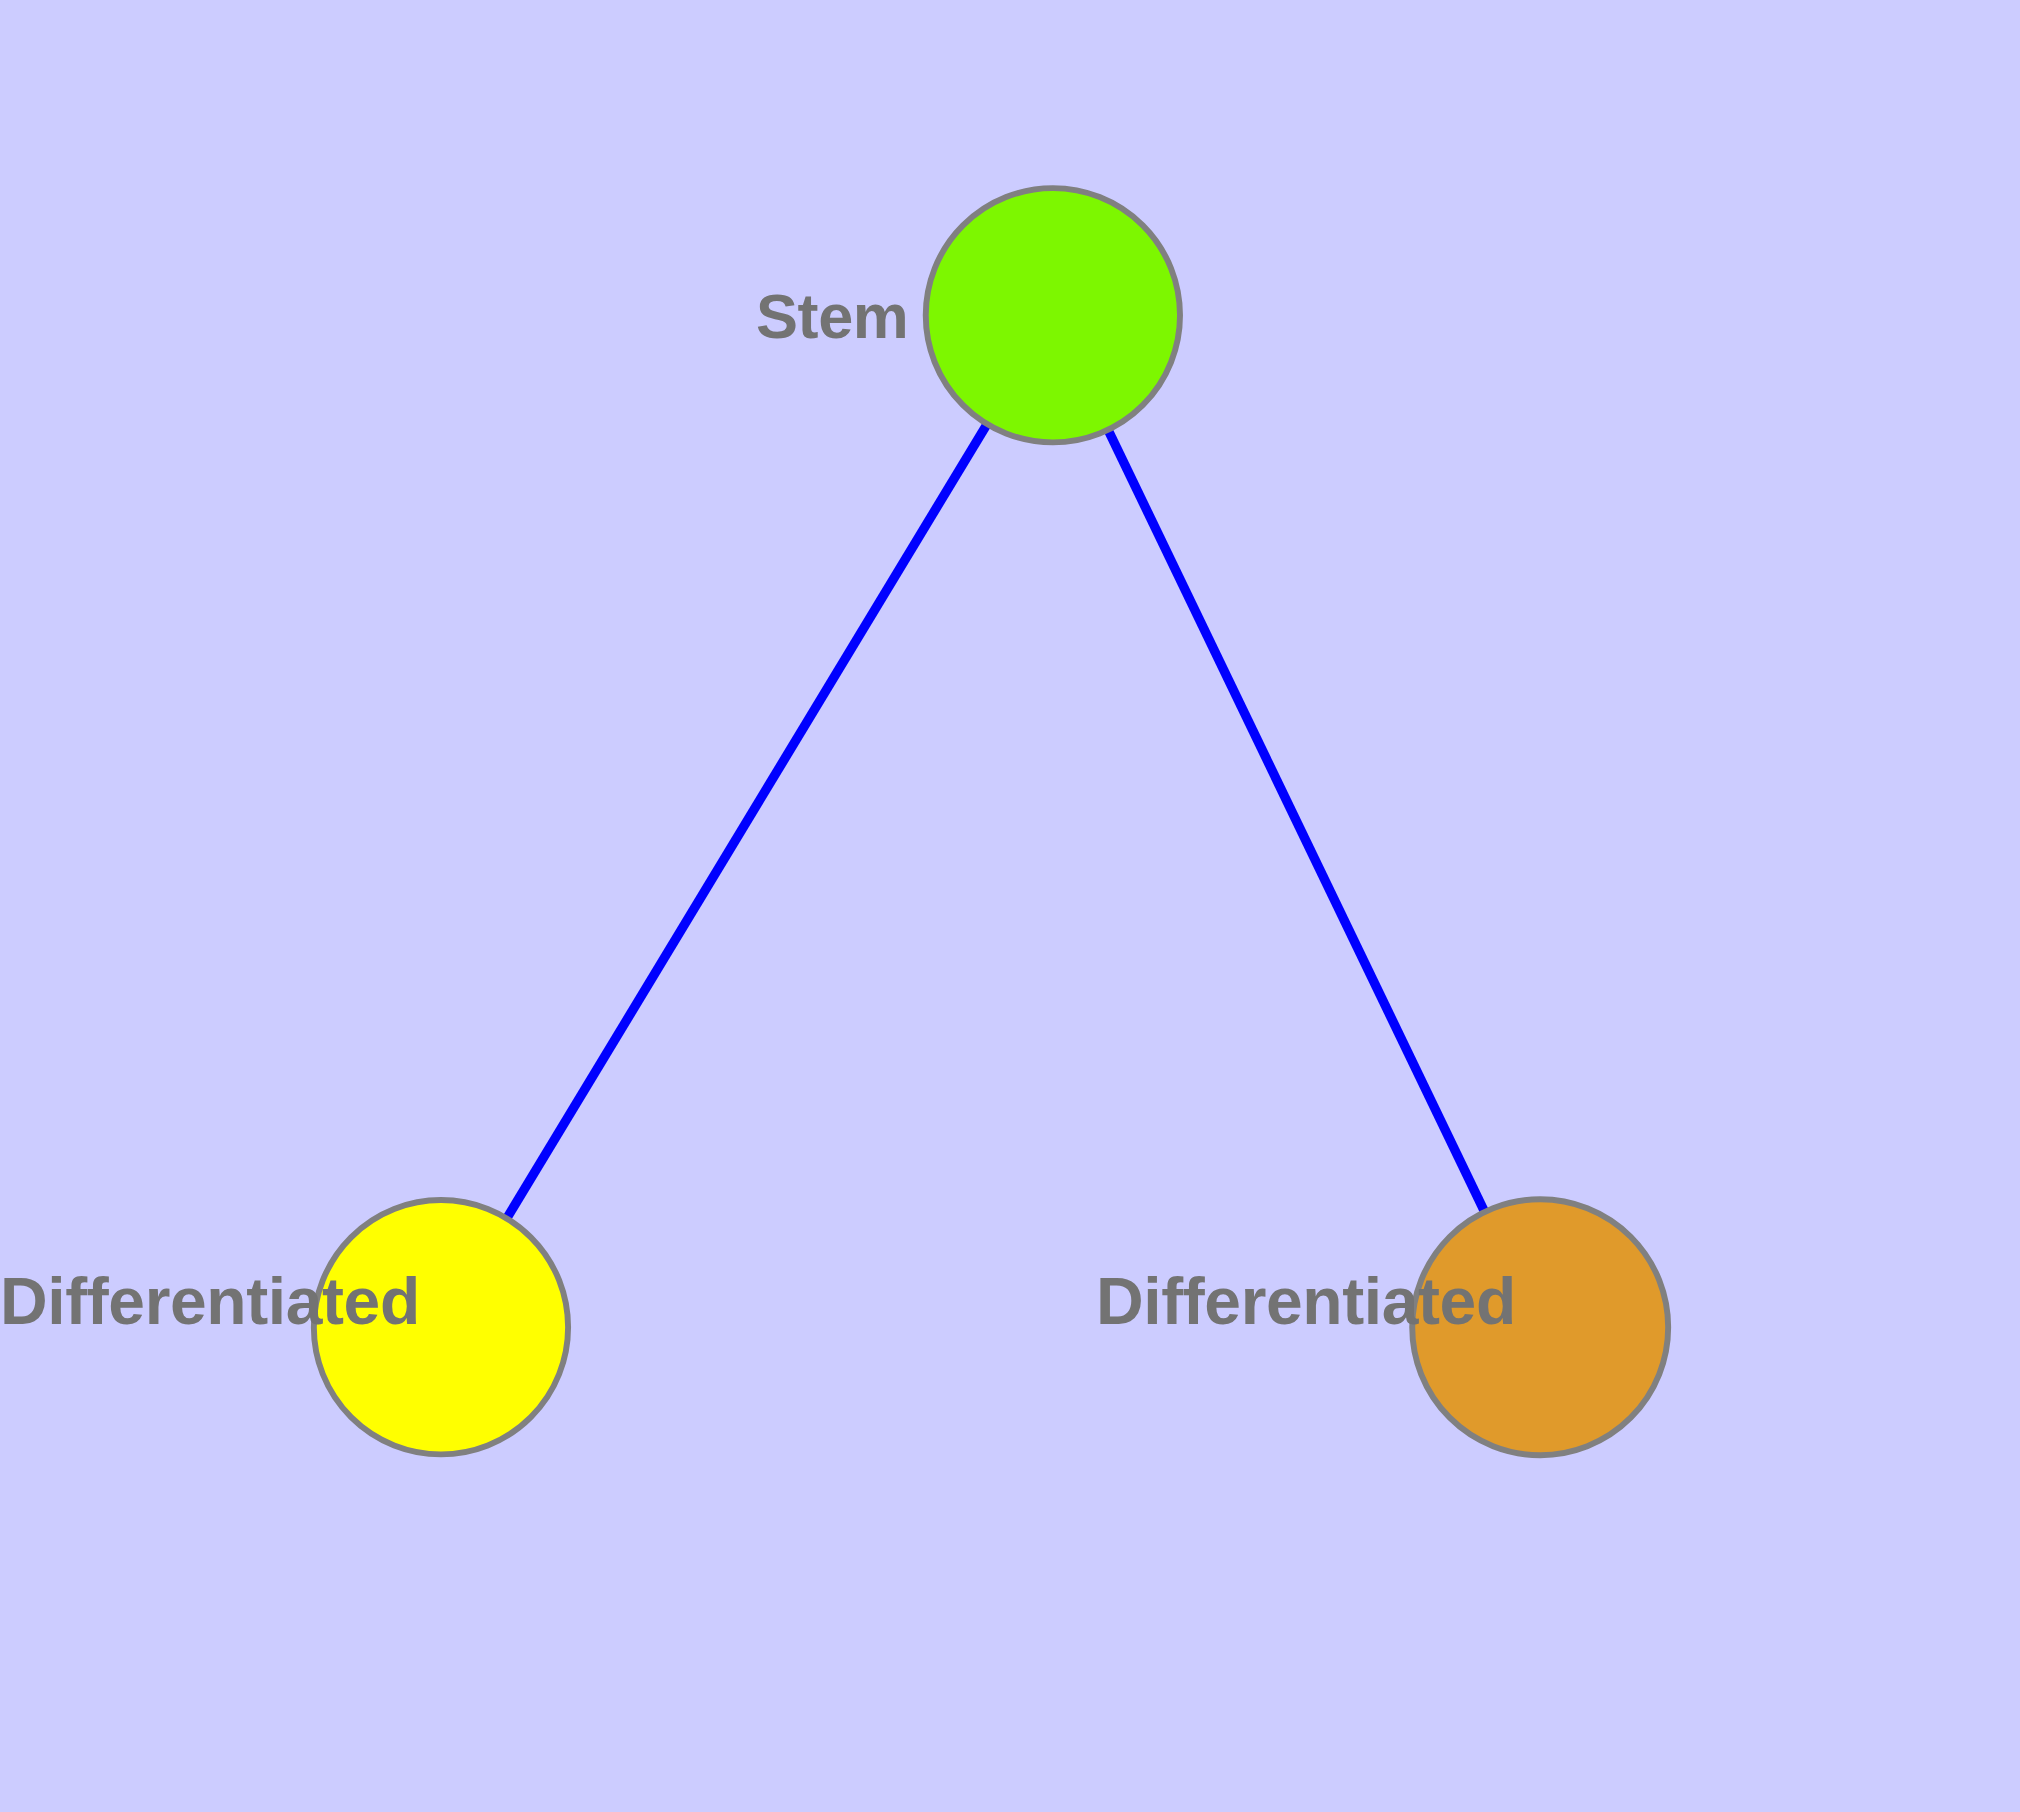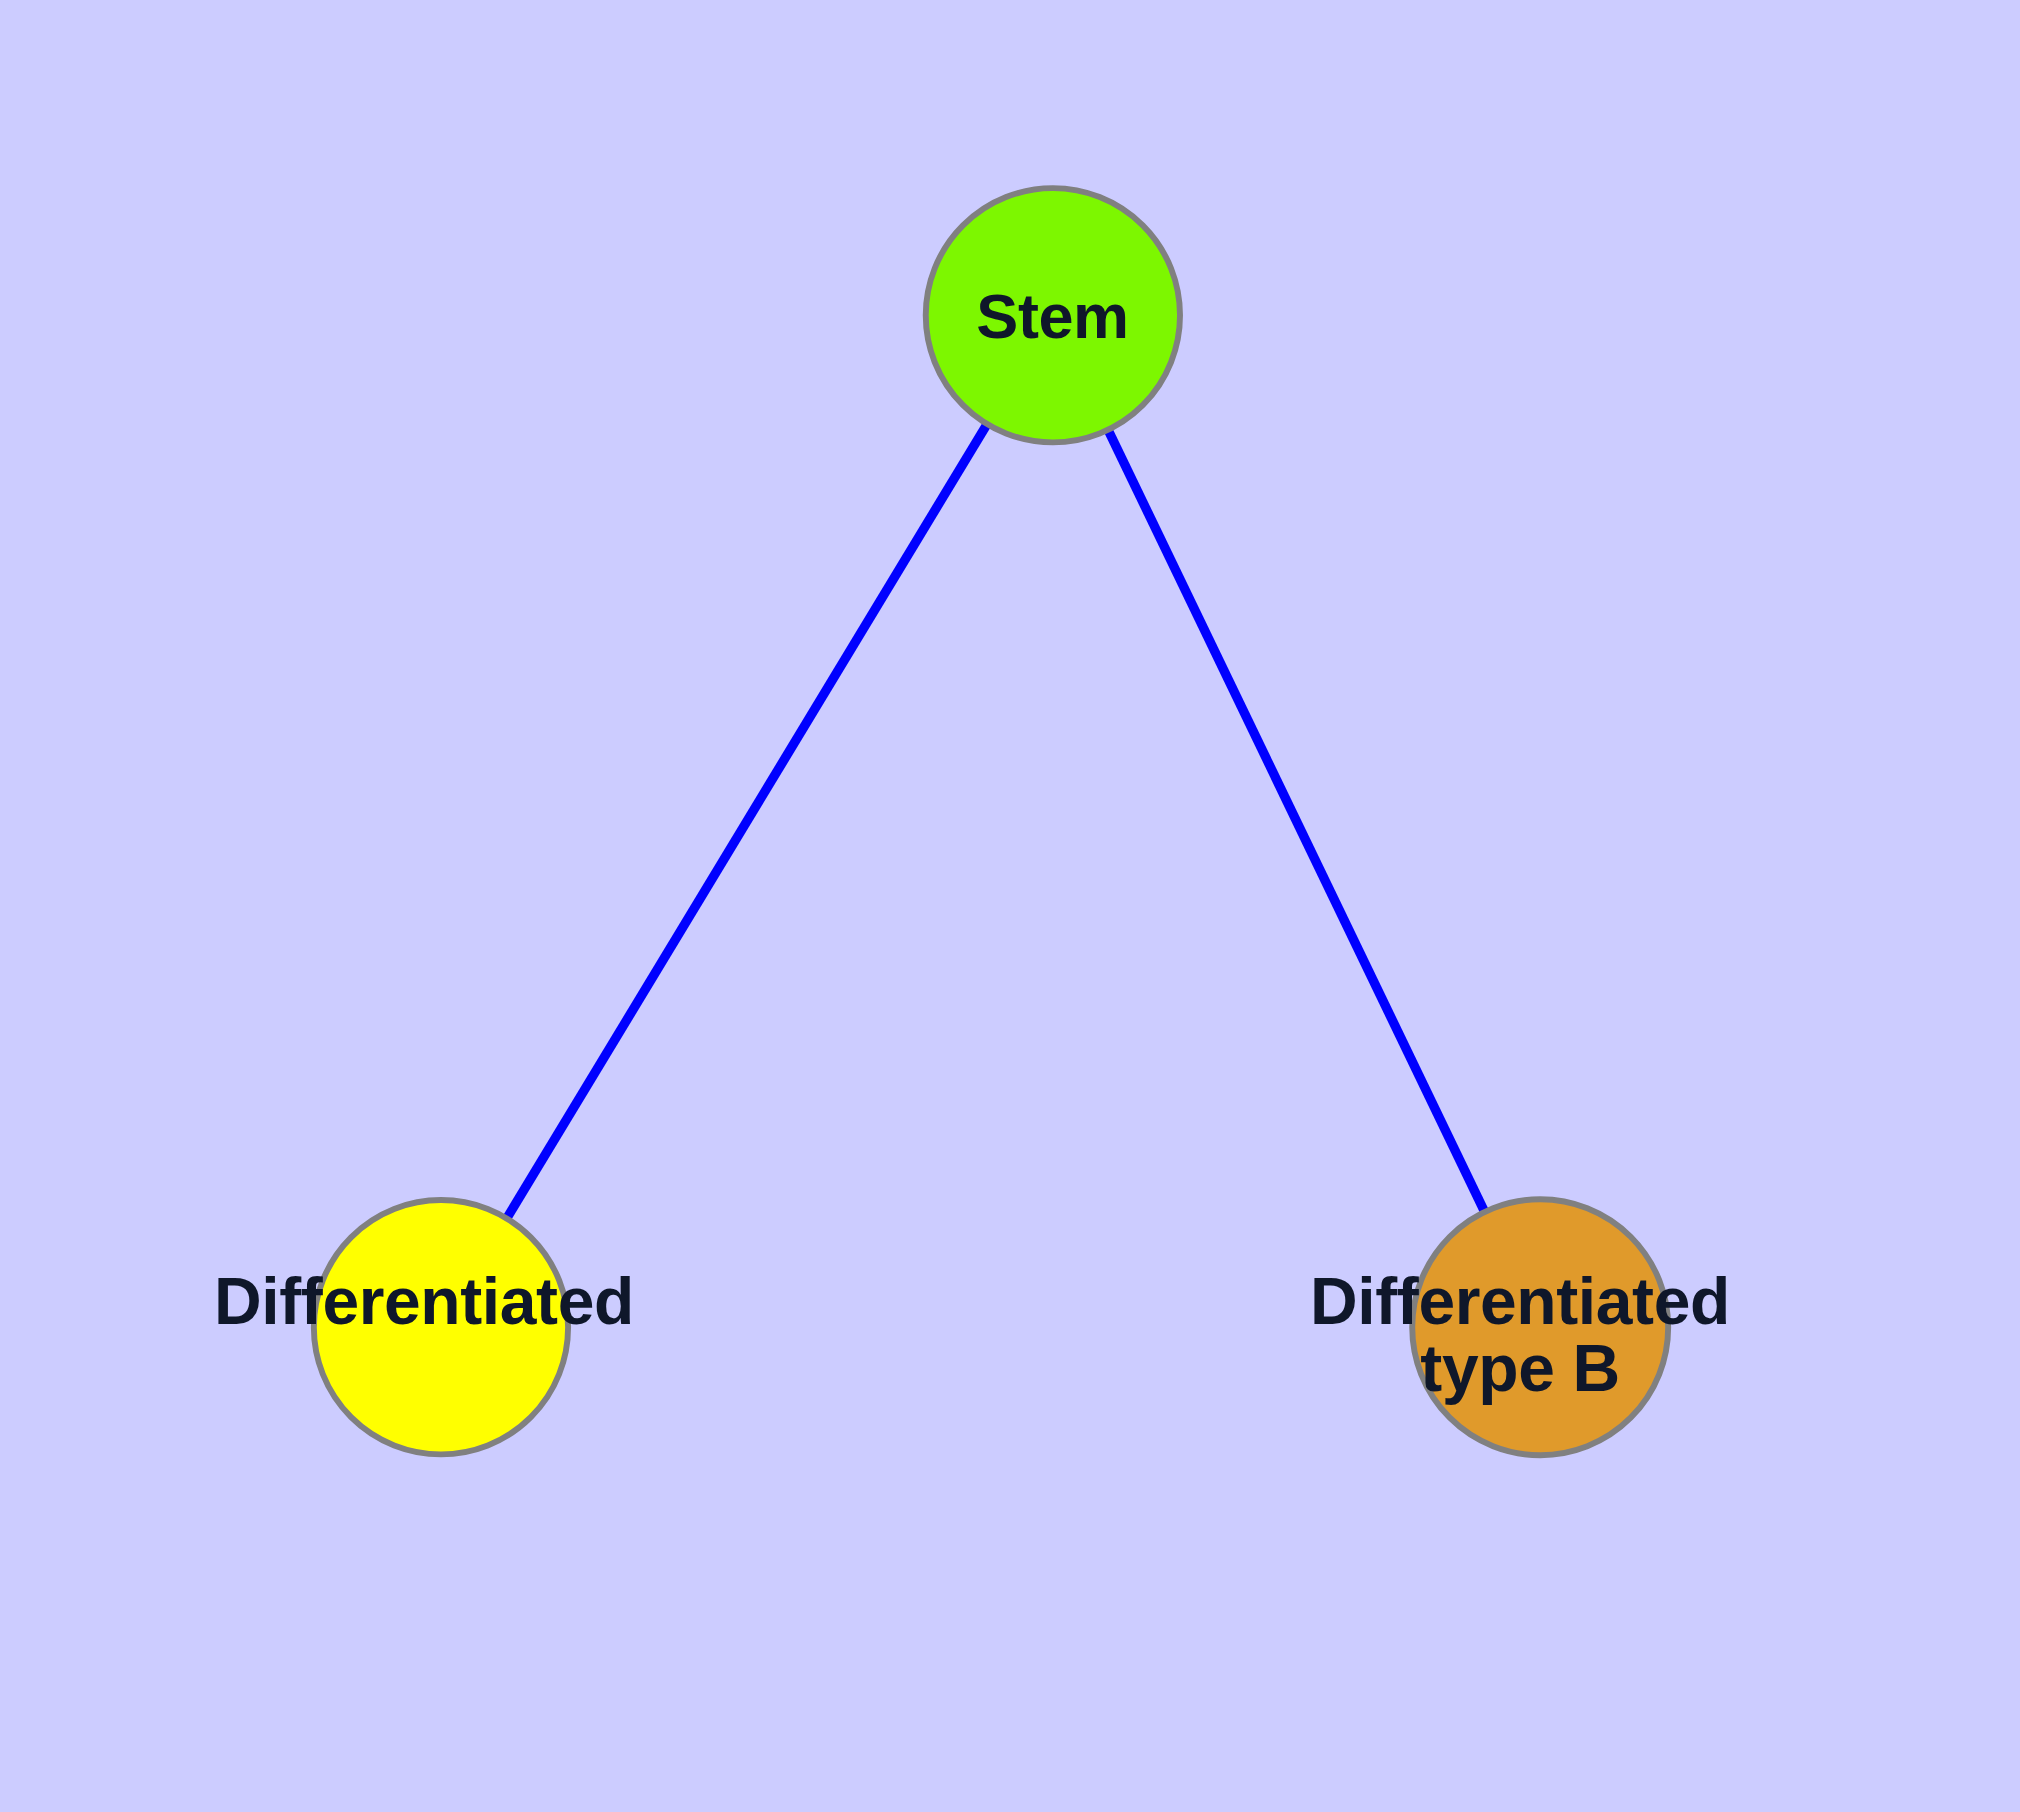--- a/index.html
+++ b/index.html
@@ -24,23 +24,22 @@
   }
   #graph-svg {
     position: absolute;
     left: 0;
     top: 0;
     width: 2021px;
     height: 1812px;
   }
   .node-label {
     position: absolute;
-    text-align: center;
     font-weight: bold;
-    color: #0f172a;
+    color: #737373;
     white-space: pre;
     line-height: 1.02;
     letter-spacing: -0.4px;
     pointer-events: none;
     -webkit-font-smoothing: antialiased;
   }
   .node-label-root {
     font-size: 63px;
     width: 593px;
   }
@@ -65,17 +64,17 @@
     <g id="nodes-layer">
         <circle cx="1242" cy="372" r="150" fill="#7DF700" stroke="#808080" stroke-width="7"></circle>
         <circle cx="520" cy="1566" r="150" fill="#FFFF00" stroke="#808080" stroke-width="7"></circle>
         <circle cx="1817" cy="1566" r="151" fill="#E09A2B" stroke="#808080" stroke-width="7"></circle>
       </g>
   </svg>
 
   <div id="labels-layer">
       <div class="node-label node-label-root" style="font-size: 63px; left: 756px; top: 284px;"><div class="node-label-line">Stem</div></div>
       <div class="node-label node-label-leaf" style="font-size: 66px; left: 0px; top: 1260px;"><div class="node-label-line">Differentiated</div></div>
-      <div class="node-label node-label-leaf" style="font-size: 66px; left: 1096px; top: 1260px;"><div class="node-label-line">Differentiated</div><div class="node-label-line">type B</div></div>
+      <div class="node-label node-label-leaf" style="font-size: 66px; left: 1096px; top: 1260px;"><div class="node-label-line">Differentiated</div></div>
     </div>
 
 </div>
 
 
 </body></html>

